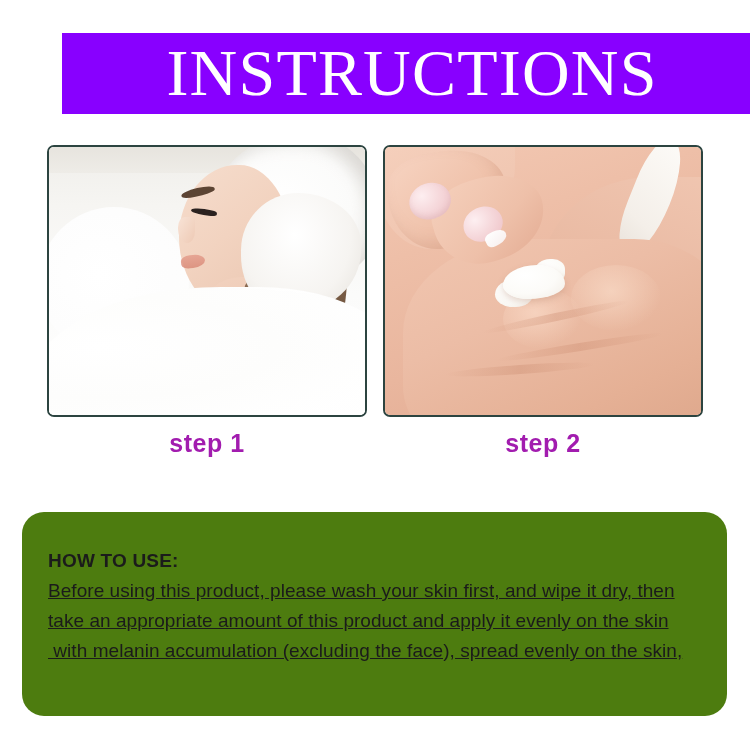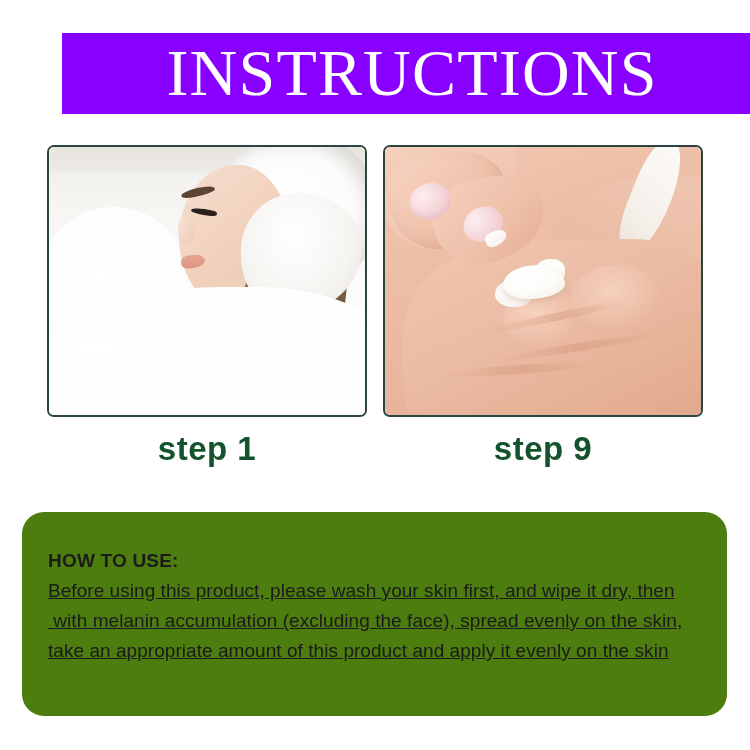--- a/index.html
+++ b/index.html
@@ -69,26 +69,26 @@
     overflow: hidden;
     position: relative;
     background: #f4f2ef;
   }
   .photo-inner {
     position: absolute;
     inset: 0;
     overflow: hidden;
   }
   .step-label {
-    margin-top: 13px;
+    margin-top: 7px;
     font-family: "Liberation Sans", sans-serif;
-    font-size: 33px;
+    font-size: 25px;
     line-height: 38px;
     font-weight: 700;
-    color: #14532d;
+    color: #a21caf;
     letter-spacing: 0.5px;
   }
 
   
   .photo1-bg {
     position: absolute;
     inset: 0;
     background:
       linear-gradient(180deg, #efeeea 0%, #f6f5f2 22%, #fbfbfa 55%, #ffffff 100%);
   }
@@ -535,27 +535,27 @@
           <div class="p2-finger"></div>
           <div class="p2-finger-b"></div>
           <div class="p2-nail1"></div>
           <div class="p2-nail2"></div>
           <div class="p2-nail2tip"></div>
           <div class="p2-cream2"></div>
           <div class="p2-cream3"></div>
           <div class="p2-cream"></div>
         </div>
       </div>
-      <div class="step-label">step 9</div>
+      <div class="step-label">step 2</div>
     </div>
 
   </div>
 
   <div class="howto-panel">
     <div class="howto-title">HOW TO USE:</div>
     <div class="howto-body">
       <div class="howto-line">Before using this product, please wash your skin first, and wipe it dry, then</div>
+      <div class="howto-line">take an appropriate amount of this product and apply it evenly on the skin</div>
       <div class="howto-line"> with melanin accumulation (excluding the face), spread evenly on the skin,</div>
-      <div class="howto-line">take an appropriate amount of this product and apply it evenly on the skin</div>
     </div>
   </div>
 
 </div>
 
 </body></html>

